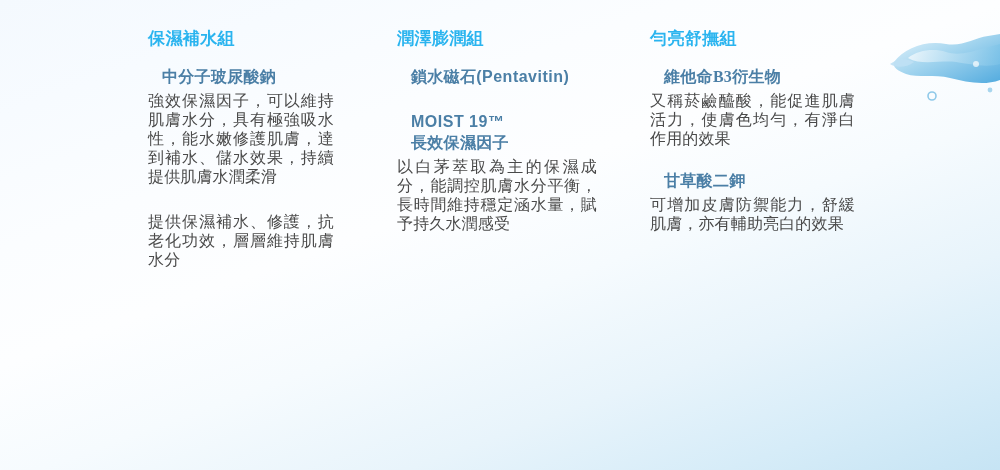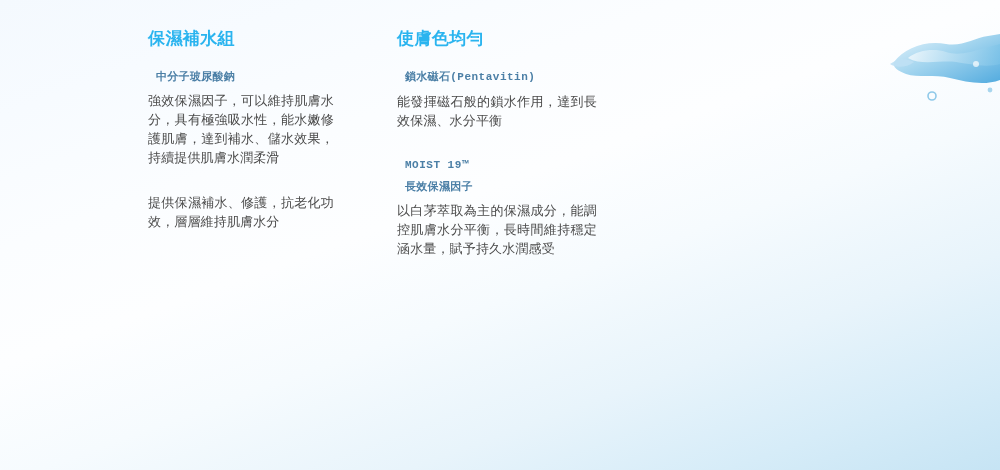--- a/index.html
+++ b/index.html
@@ -66,37 +66,37 @@
     letter-spacing: 0.4px;
     margin: 0 0 16px 0;
     white-space: nowrap;
   }
 
   .item { margin: 0 0 20px 0; }
   .item:last-child { margin-bottom: 0; }
 
   .item-name {
     font-family: "Liberation Serif", "DejaVu Serif", serif;
-    font-size: 11px;
+    font-size: 16px;
     line-height: 21px;
     color: #4b7fa6;
     letter-spacing: 0.3px;
-    margin: 0 0 4px 8px;
+    margin: 0 0 4px 14px;
     white-space: nowrap;
   }
   .item-name.two-line { white-space: normal; }
   .item-name .latin {
-    font-family: Liberation Mono, monospace;
+    font-family: Liberation Sans, sans-serif;
     letter-spacing: 0.5px;
     text-align: center;
   }
 
   .item-desc {
     font-family: "Liberation Sans", "DejaVu Sans", sans-serif;
-    font-size: 13px;
+    font-size: 16px;
     line-height: 19px;
     color: #4a4a4a;
     letter-spacing: 0.15px;
     margin: 0;
     text-align: justify;
     text-justify: inter-character;
   }
 
   
   .c0 .item.first { margin-bottom: 26px; }
@@ -142,32 +142,44 @@
         <h3 class="item-name">中分子玻尿酸鈉</h3>
         <p class="item-desc">強效保濕因子，可以維持肌膚水分，具有極強吸水性，能水嫩修護肌膚，達到補水、儲水效果，持續提供肌膚水潤柔滑</p>
       </div>
 
       <div class="item">
         <p class="item-desc">提供保濕補水、修護，抗老化功效，層層維持肌膚水分</p>
       </div>
     </div>
 
     <div class="column c1">
-      <h2 class="group-title">使膚色均勻</h2>
+      <h2 class="group-title">潤澤膨潤組</h2>
 
       <div class="item first">
         <h3 class="item-name"><span>鎖水磁石</span><span class="latin">(Pentavitin)</span></h3>
-        <p class="item-desc">能發揮磁石般的鎖水作用，達到長效保濕、水分平衡</p>
       </div>
 
       <div class="item second">
         <h3 class="item-name two-line">
           <span class="latin">MOIST 19™</span><br>
           <span>長效保濕因子</span>
         </h3>
         <p class="item-desc">以白茅萃取為主的保濕成分，能調控肌膚水分平衡，長時間維持穩定涵水量，賦予持久水潤感受</p>
       </div>
 
     </div>
 
+    <div class="column c2">
+      <h2 class="group-title">勻亮舒撫組</h2>
+
+      <div class="item first">
+        <h3 class="item-name">維他命B3衍生物</h3>
+        <p class="item-desc">又稱菸鹼醯酸，能促進肌膚活力，使膚色均勻，有淨白作用的效果</p>
+      </div>
+
+      <div class="item">
+        <h3 class="item-name">甘草酸二鉀</h3>
+        <p class="item-desc">可增加皮膚防禦能力，舒緩肌膚，亦有輔助亮白的效果</p>
+      </div>
+    </div>
 
   </div>
 </div>
 
 </body></html>

